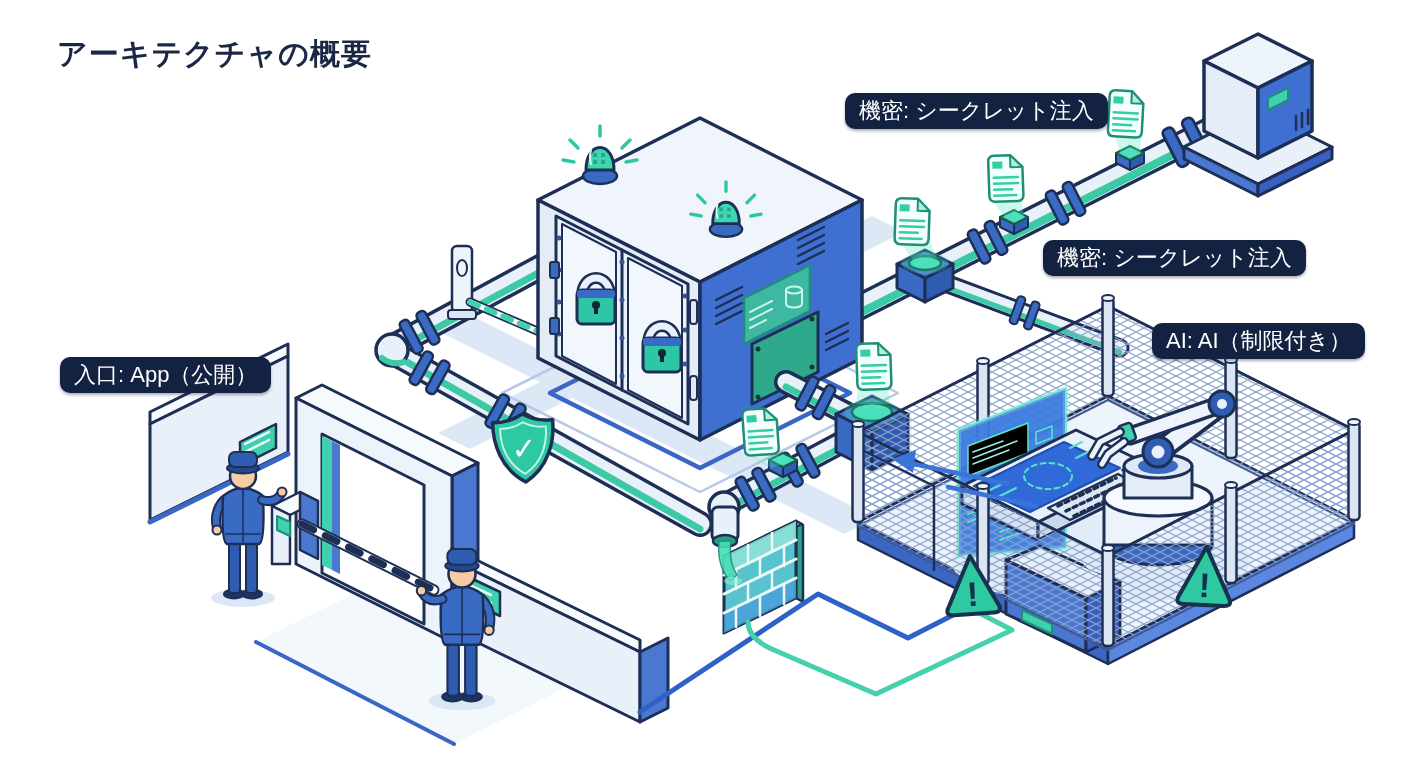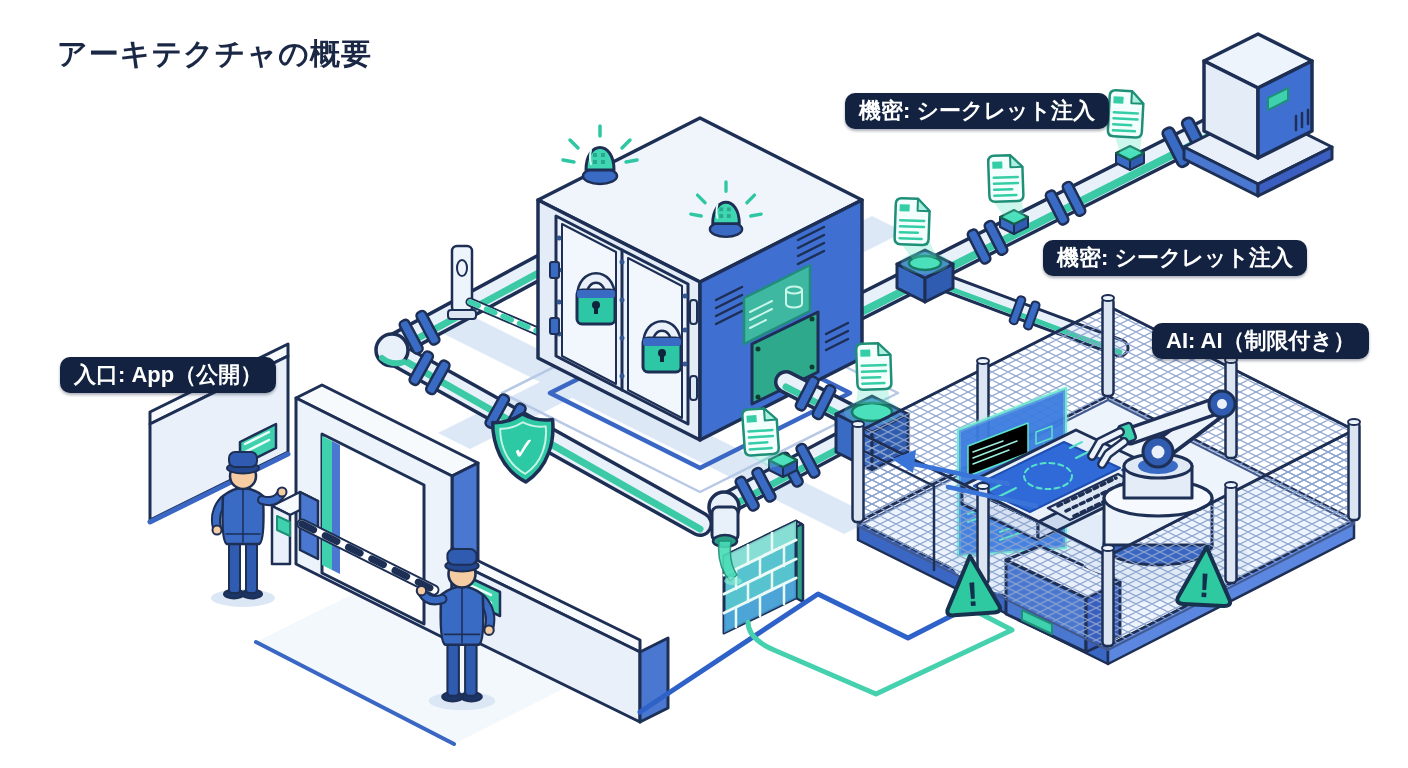--- a/index.html
+++ b/index.html
@@ -3,21 +3,21 @@
 <meta charset="utf-8">
 <style>
   html,body{margin:0;padding:0;background:#ffffff;}
   .stage{position:relative;width:1408px;height:768px;background:#ffffff;overflow:hidden;
          font-family:"Liberation Sans","DejaVu Sans",sans-serif;}
   .stage svg{position:absolute;left:0;top:0;}
   #title{position:absolute;left:57px;top:34px;font-size:30px;font-weight:700;
          color:#1b2845;letter-spacing:1px;font-family:Liberation Serif, serif;}
   .label{position:absolute;background:#132240;color:#ffffff;font-size:22px;
          line-height:28px;padding:4px 14px;border-radius:10px;white-space:nowrap;
-         box-shadow:0 2px 3px rgba(15,25,50,.35);font-weight:bold;}
+         box-shadow:0 2px 3px rgba(15,25,50,.35);}
   #lab-internal{left:262px;top:130px;}
   #lab-secret-top{left:845px;top:93px;}
   #lab-secret-mid{left:1043px;top:240px;}
   #lab-entry{left:60px;top:357px;}
   #lab-ai{left:1152px;top:323px;}
   svg *{stroke-linejoin:round;stroke-linecap:round;}
 </style>
 </head>
 <body>
 

